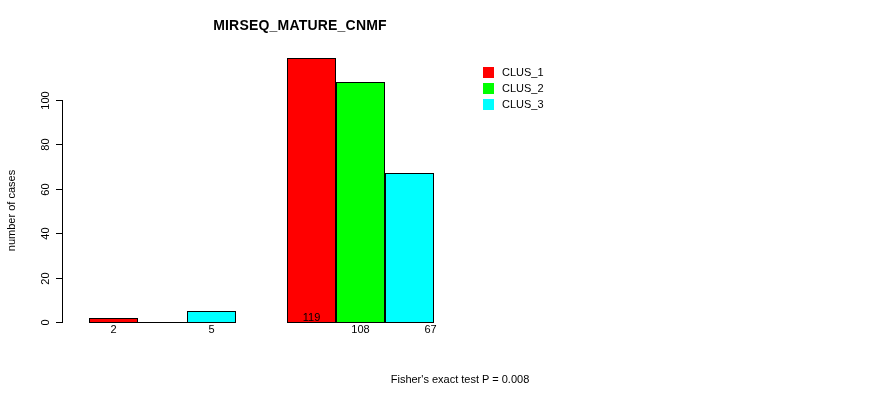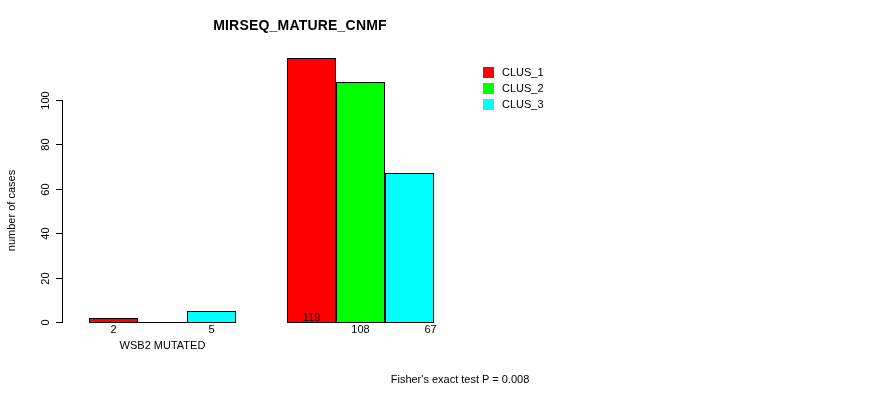--- a/index.html
+++ b/index.html
@@ -161,21 +161,20 @@
       <div class="y-tick-label" style="top: 95px;">100</div>
     </div>
   <div id="y-axis-title">number of cases</div>
 
   <div id="plot-area">
       <div class="group-baseline" style="left: 89px; top: 322px; width: 147px;"></div>
       <div class="bar" title="CLUS_1: 2" style="left: 89px; width: 49px; height: 5.44px; top: 317.56px; background: rgb(255, 0, 0);"></div>
       <div class="bar-value" style="left: 89px; width: 49px; top: 324px;">2</div>
       <div class="bar" title="CLUS_3: 5" style="left: 187px; width: 49px; height: 12.1px; top: 310.9px; background: rgb(0, 255, 255);"></div>
       <div class="bar-value" style="left: 187px; width: 49px; top: 324px;">5</div>
-      <div class="group-label" style="left: 29px; width: 267px; top: 340px;">WSB2 MUTATED</div>
       <div class="group-baseline" style="left: 287px; top: 322px; width: 147px;"></div>
       <div class="bar" title="CLUS_1: 119" style="left: 287px; width: 49px; height: 265.18px; top: 57.82px; background: rgb(255, 0, 0);"></div>
       <div class="bar-value" style="left: 287px; width: 49px; top: 312px;">119</div>
       <div class="bar" title="CLUS_2: 108" style="left: 336px; width: 49px; height: 240.76px; top: 82.24px; background: rgb(0, 255, 0);"></div>
       <div class="bar-value" style="left: 336px; width: 49px; top: 324px; text-align: center;">108</div>
       <div class="bar" title="CLUS_3: 67" style="left: 385px; width: 49px; height: 149.74px; top: 173.26px; background: rgb(0, 255, 255);"></div>
       <div class="bar-value" style="left: 406px; width: 49px; top: 324px;">67</div>
     </div>
 
   <div id="legend">

